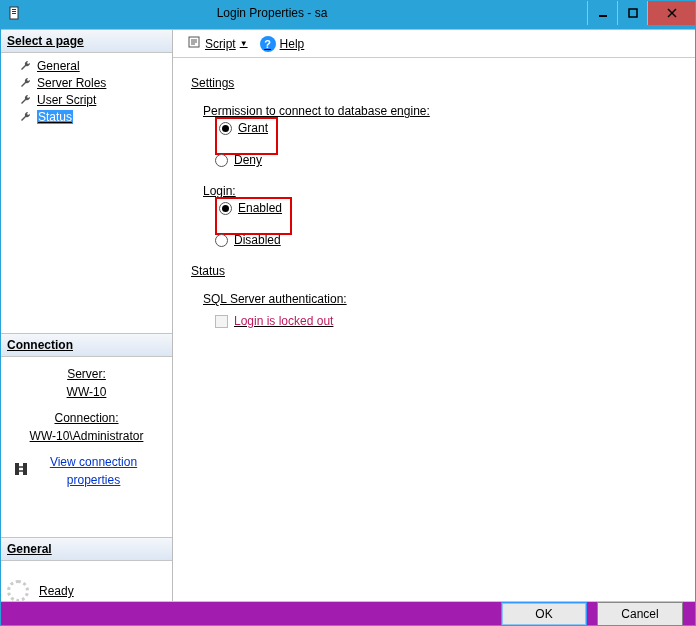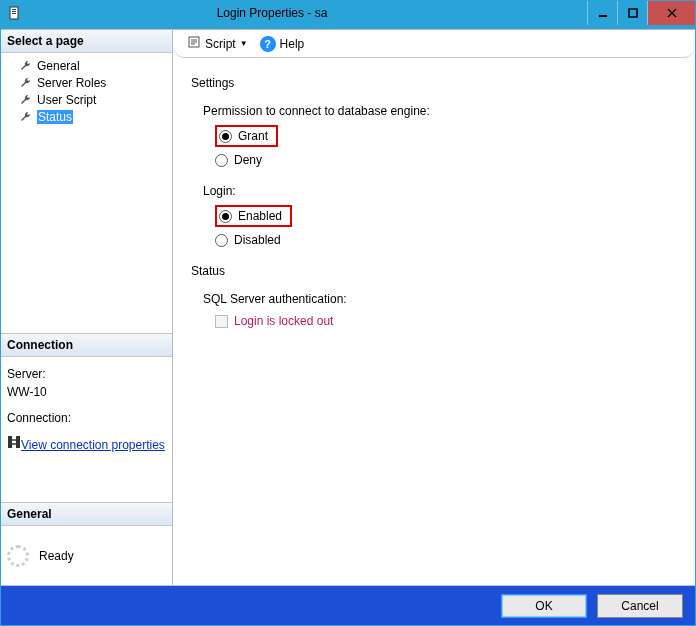--- a/index.html
+++ b/index.html
@@ -5,50 +5,50 @@
   * { box-sizing: border-box; font-family: "Segoe UI", Tahoma, sans-serif; font-size: 12px; }
   body { margin: 0; background: #fff; }
   .window { width: 696px; height: 626px; border: 1px solid #2aa3d8; display: flex; flex-direction: column; background: #fff; }
   .titlebar { height: 28px; background: #2aa3d8; display: flex; align-items: center; padding: 0 0 4px 6px; color: #000; }
   .titlebar .appicon { width: 16px; height: 16px; margin-right: 4px; display:flex; align-items:center; justify-content:center; }
   .title-text { flex: 1; text-align: center; margin-left: -70px; }
   .winbtns { display: flex; height: 100%; }
   .winbtn { width: 30px; display: flex; align-items: center; justify-content: center; border-left: 1px solid #7fc9e6; }
   .winbtn.close { background: #c75050; width: 48px; }
   .winbtn svg, .winbtn span { pointer-events: none; }
-  .body { flex: 1; display: flex; border-top: 1px solid #bbb; min-height: 0; }
+  .body { flex: 1; display: flex; border-top: 1px solid #bbb; min-height: 0; text-decoration: underline; }
   .sidebar { width: 172px; border-right: 1px solid #bbb; display: flex; flex-direction: column; background: #fff; }
   .panel-head { font-weight: bold; padding: 4px 6px; background: linear-gradient(#f4f7fb,#dce6f4); border-bottom: 1px solid #c5c5c5; }
   .page-list { padding: 4px 12px; flex: 0 0 auto; min-height: 280px; }
   .page-item { display: flex; align-items: center; padding: 1px 6px; height: 17px; }
   .page-item .wrench { width: 14px; height: 14px; margin-right: 4px; display:flex; align-items:center; justify-content:center; }
   .page-item.selected span.lbl { background: #3399ff; color: #fff; padding: 0 1px; }
   .conn-block { border-top: 1px solid #c5c5c5; }
-  .conn-content { padding: 8px 6px; line-height: 1.5; }
+  .conn-content { padding: 8px 13px; line-height: 1.5; text-align: center; }
   .link { color: #0033cc; text-decoration: underline; }
   .conn-row { display:flex; align-items:center; gap:0; margin-top:8px; }
   .progress-block { border-top: 1px solid #c5c5c5; }
   .progress-content { padding: 8px 6px; display:flex; align-items:center; gap:10px; min-height:60px; }
   .spinner { width: 22px; height:22px; border:3px dotted #ccc; border-radius:50%; }
   .main { flex: 1; display: flex; flex-direction: column; background:#fff; }
-  .toolbar { height: 28px; border-bottom: 1px solid #ccc; display:flex; align-items:center; padding: 0 10px; gap:4px;border-radius:12px; }
+  .toolbar { height: 28px; border-bottom: 1px solid #ccc; display:flex; align-items:center; padding: 0 10px; gap:4px; }
   .tool-btn { display:flex; align-items:center; gap:4px; padding:2px 4px; }
   .dropdown-arrow { font-size:8px; }
   .help-icon { width:16px; height:16px; border-radius:50%; background:#1e90ff; color:#fff; display:flex; align-items:center; justify-content:center; font-weight:bold; font-size:11px; }
   .content { padding: 18px 18px 0 18px; flex:1; overflow:auto; }
   .group-title { margin-bottom: 14px; }
   .indent1 { margin-left: 12px; margin-bottom: 8px; }
   .radio-row { display:flex; align-items:center; margin-left: 24px; margin-top:4px; margin-bottom:2px; height:20px; }
   .radio { width:13px; height:13px; border:1px solid #555; border-radius:50%; margin-right:6px; display:flex; align-items:center; justify-content:center; background:#fff; }
   .radio.checked::after { content:""; width:7px; height:7px; background:#000; border-radius:50%; }
-  .hilite { border: 2px solid #e10000; padding: 2px 8px 2px 2px; display:inline-flex; align-items:flex-end; }
+  .hilite { border: 2px solid #e10000; padding: 2px 8px 18px 2px; display:inline-flex; align-items:flex-end; }
   .sec-spacer { height:12px; }
   .check-row { display:flex; align-items:center; margin-left:24px; margin-top:6px; color:#be185d; }
   .checkbox { width:13px; height:13px; border:1px solid #bbb; margin-right:6px; background:#f4f4f4; }
-  .footer { height: 40px; border-top:1px solid #c5c5c5; display:flex; justify-content:flex-end; align-items:center; padding: 0 12px; gap:10px; background:#1d4ed8; }
+  .footer { height: 24px; border-top:1px solid #c5c5c5; display:flex; justify-content:flex-end; align-items:center; padding: 0 12px; gap:10px; background:#a21caf; }
   .btn { width:86px; height:24px; border:1px solid #888; background:#e9e9e9; display:flex; align-items:center; justify-content:center; }
   .btn.default { border:1px solid #3399ff; box-shadow: 0 0 0 1px #8dc6f2 inset; }
   .lbl { white-space: nowrap; }
 </style>
 </head>
 <body>
 
 <div class="window">
 
   <div class="titlebar">
@@ -120,20 +120,21 @@
         </div>
       </div>
 
       <div class="conn-block">
         <div class="panel-head">Connection</div>
         <div class="conn-content">
           <div>Server:</div>
           <div>WW-10</div>
           <div style="height:8px"></div>
           <div>Connection:</div>
+          <div>WW-10\Administrator</div>
           <div class="conn-row">
             <span><svg width="14" height="14" viewBox="0 0 14 14">
                   <rect x="1" y="1" width="4" height="12" fill="#333"></rect>
                   <rect x="9" y="1" width="4" height="12" fill="#333"></rect>
                   <line x1="5" y1="5" x2="9" y2="5" stroke="#333" stroke-width="1.5"></line>
                   <line x1="5" y1="9" x2="9" y2="9" stroke="#333" stroke-width="1.5"></line>
                 </svg></span>
             <a href="#" class="link">View connection properties</a>
           </div>
           <div style="height:40px"></div>

